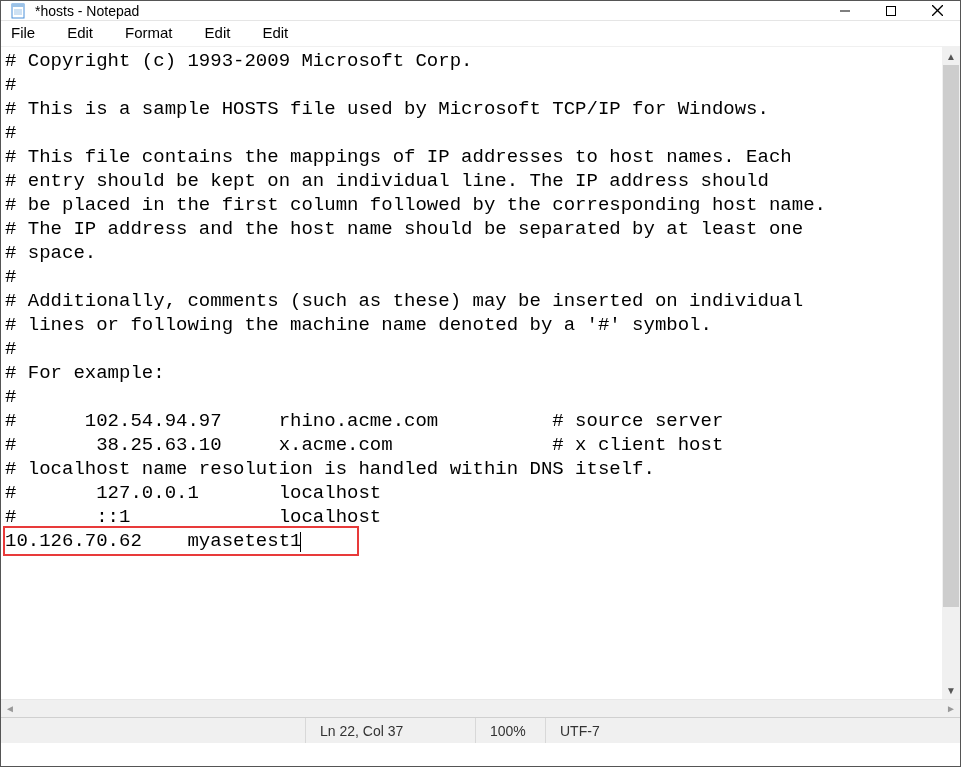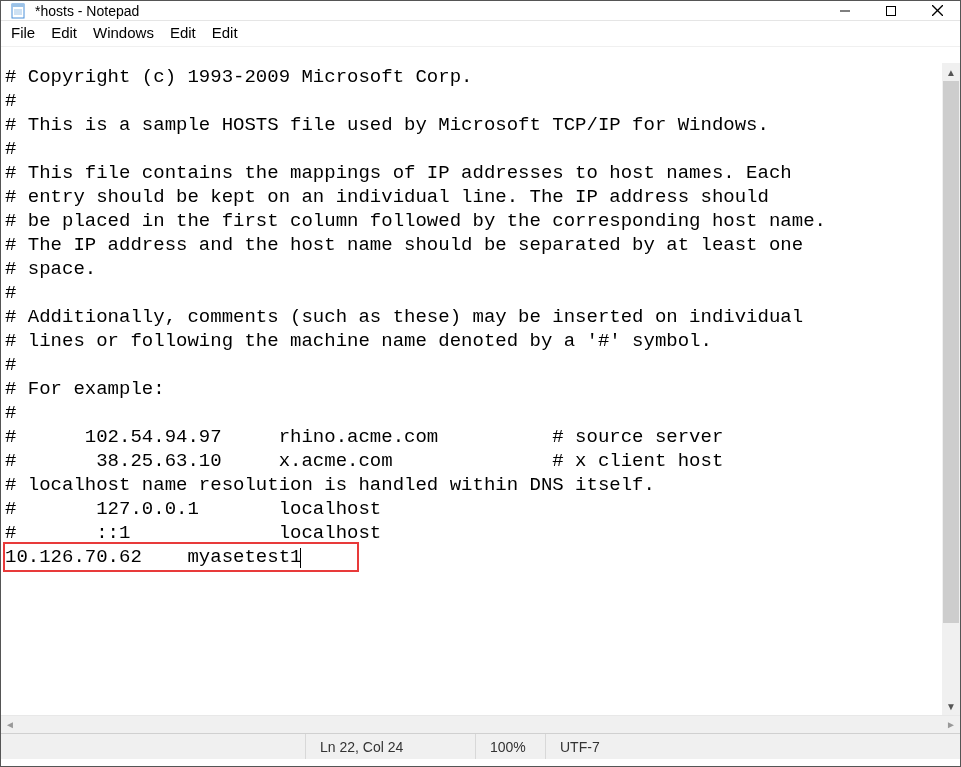--- a/index.html
+++ b/index.html
@@ -39,35 +39,34 @@
     width: 46px;
     height: 34px;
     display: flex;
     align-items: center;
     justify-content: center;
     color: #000;
   }
 
   .menubar {
     display: flex;
-    gap: 4px;
+    gap: 20px;
     padding: 2px 4px 4px 4px;
     font-size: 15px;
     color: #000;
     border-bottom: 1px solid #f0f0f0;
   }
   .menubar .menu-item {
     padding: 1px 6px;
   }
 
   .editor-wrap {
     position: relative;
     height: 652px;
     display: flex;
-    margin-top: 16px;
   }
   .editor {
     flex: 1;
     padding: 2px 4px;
     font-family: Consolas, "Courier New", monospace;
     font-size: 19px;
     line-height: 24px;
     white-space: pre;
     color: #000;
     overflow: hidden;
@@ -167,21 +166,21 @@
           <line x1="0" y1="0" x2="10" y2="10" stroke="#000" stroke-width="1.2"></line>
           <line x1="10" y1="0" x2="0" y2="10" stroke="#000" stroke-width="1.2"></line>
         </svg>
     </div>
   </div>
 </div>
 
 <div class="menubar">
   <span class="menu-item">File</span>
   <span class="menu-item">Edit</span>
-  <span class="menu-item">Windows</span>
+  <span class="menu-item">Format</span>
   <span class="menu-item">Edit</span>
   <span class="menu-item">Edit</span>
 </div>
 
 <div class="editor-wrap">
   <div class="editor" id="editor"><div class="line"># Copyright (c) 1993-2009 Microsoft Corp.</div><div class="line">#</div><div class="line"># This is a sample HOSTS file used by Microsoft TCP/IP for Windows.</div><div class="line">#</div><div class="line"># This file contains the mappings of IP addresses to host names. Each</div><div class="line"># entry should be kept on an individual line. The IP address should</div><div class="line"># be placed in the first column followed by the corresponding host name.</div><div class="line"># The IP address and the host name should be separated by at least one</div><div class="line"># space.</div><div class="line">#</div><div class="line"># Additionally, comments (such as these) may be inserted on individual</div><div class="line"># lines or following the machine name denoted by a '#' symbol.</div><div class="line">#</div><div class="line"># For example:</div><div class="line">#</div><div class="line">#      102.54.94.97     rhino.acme.com          # source server</div><div class="line">#       38.25.63.10     x.acme.com              # x client host</div><div class="line"></div><div class="line"># localhost name resolution is handled within DNS itself.</div><div class="line">#       127.0.0.1       localhost</div><div class="line">#       ::1             localhost</div><div class="line">10.126.70.62    myasetest1<span class="caret"></span></div></div>
   <div class="vscroll">
     <div class="arrow">▲</div>
     <div class="track">
       <div class="thumb"></div>
@@ -192,16 +191,16 @@
 </div>
 
 <div class="hscroll">
   <div class="arrow">◄</div>
   <div class="track"></div>
   <div class="arrow">►</div>
 </div>
 
 <div class="statusbar">
   <div class="gap"></div>
-  <div class="cell" style="width:170px">Ln 22, Col 24</div>
+  <div class="cell" style="width:170px">Ln 22, Col 37</div>
   <div class="cell" style="width:70px">100%</div>
   <div class="cell" style="flex:1">UTF-7</div>
 </div>
 
 </body></html>

